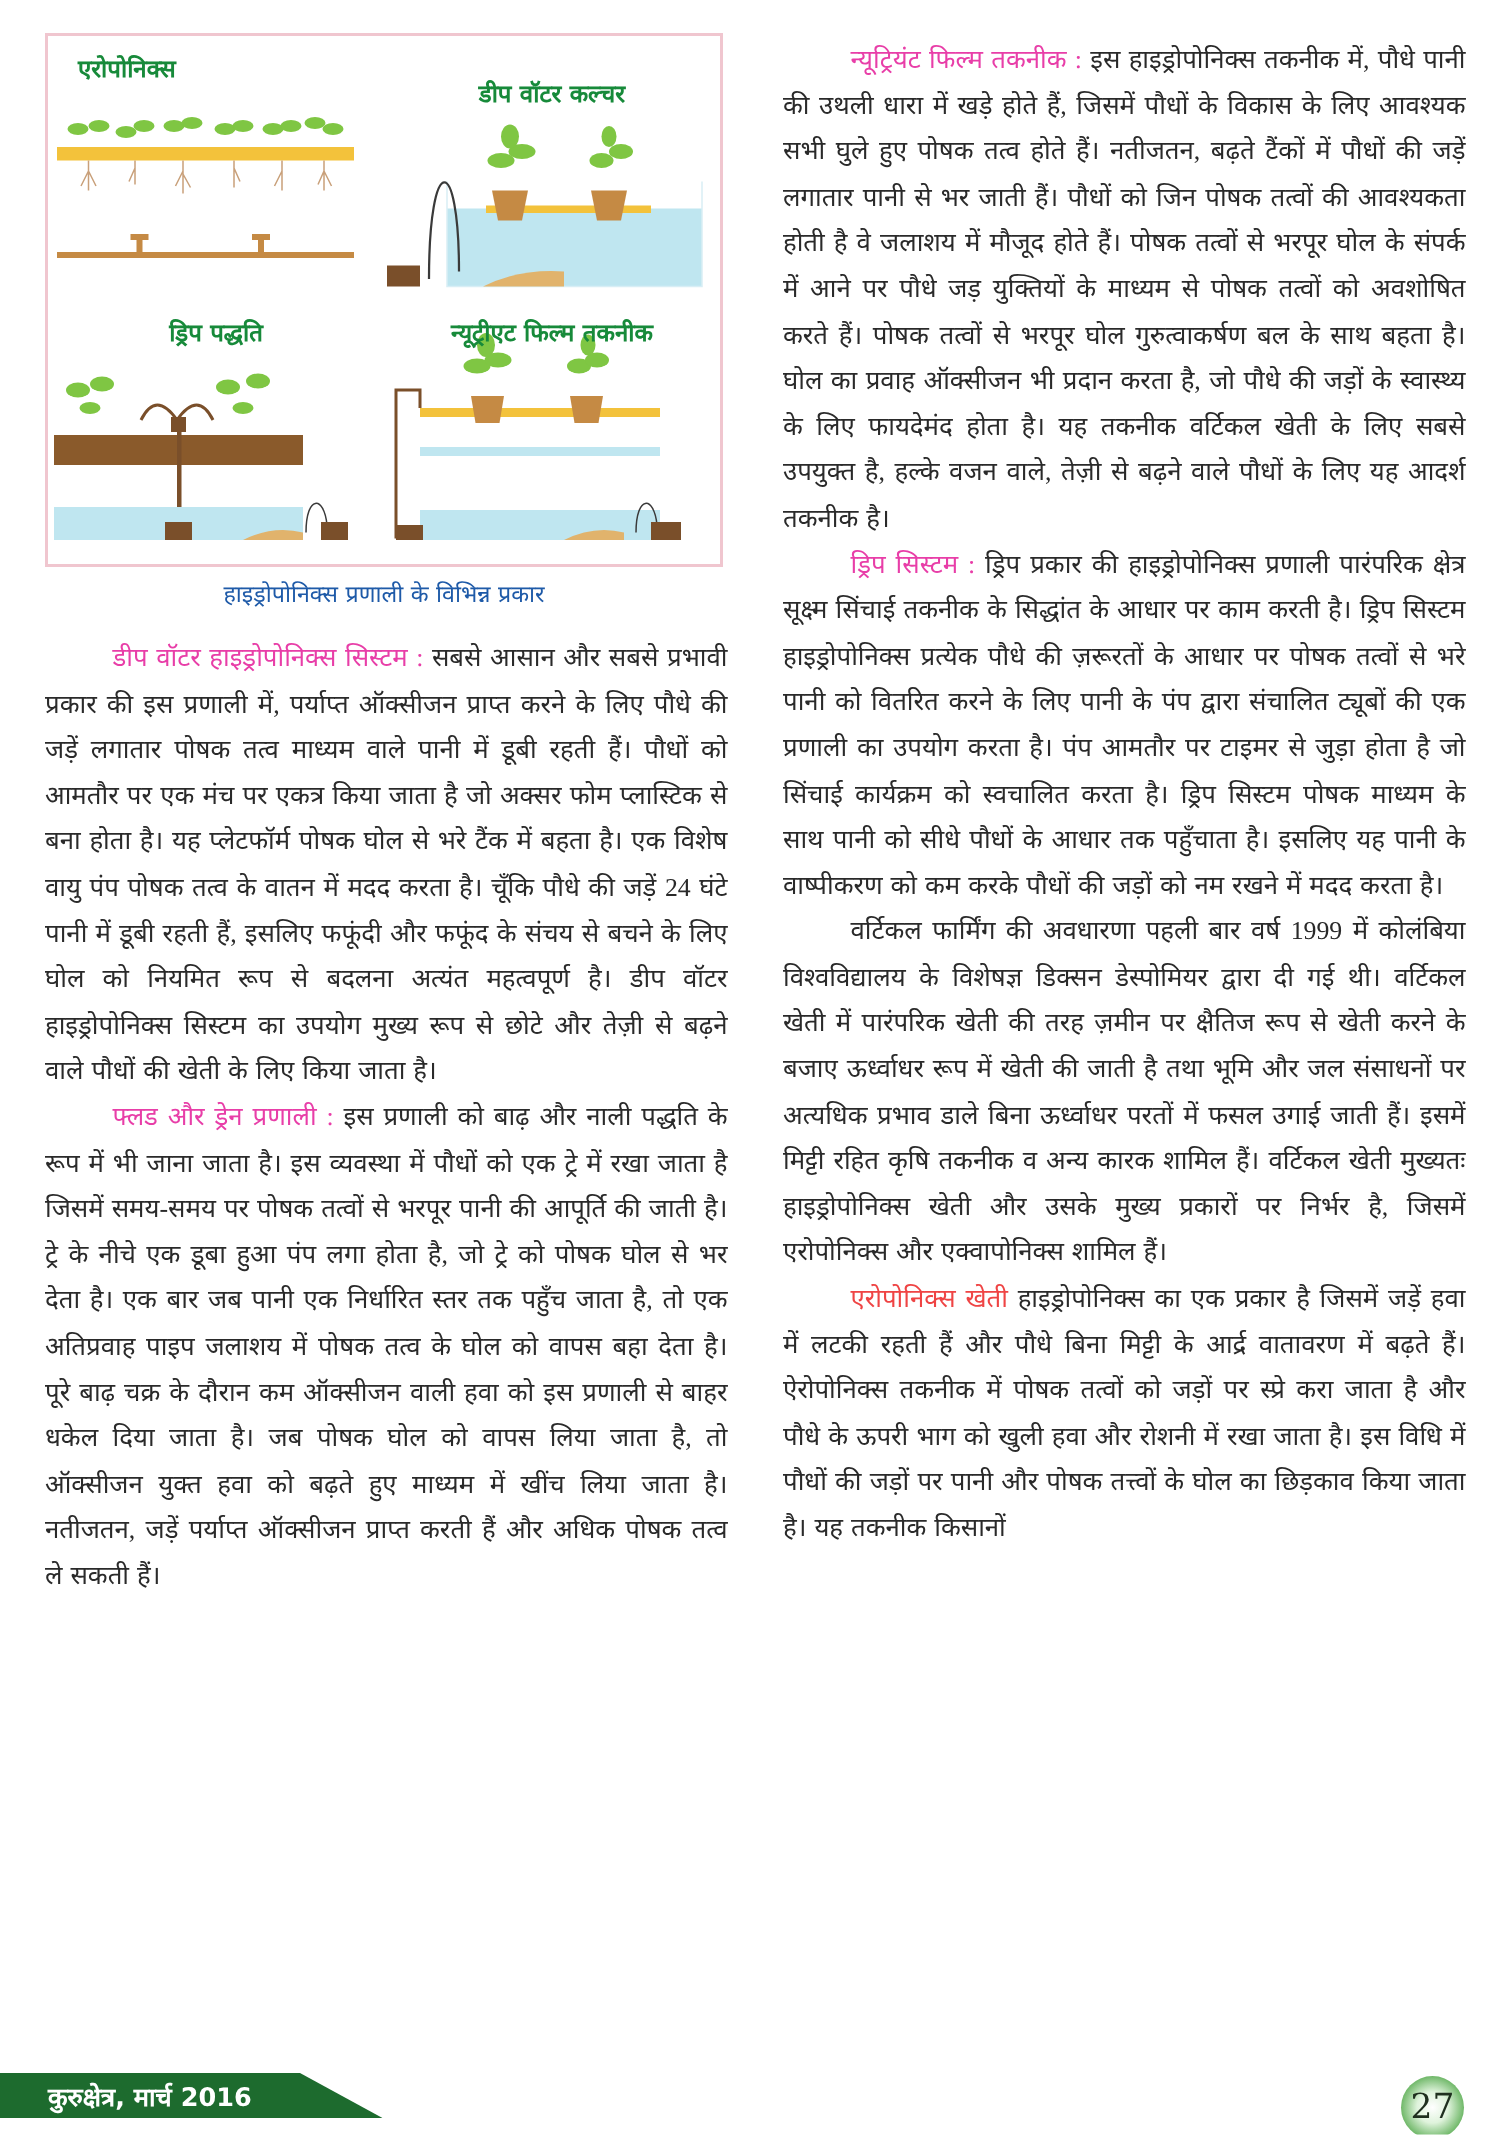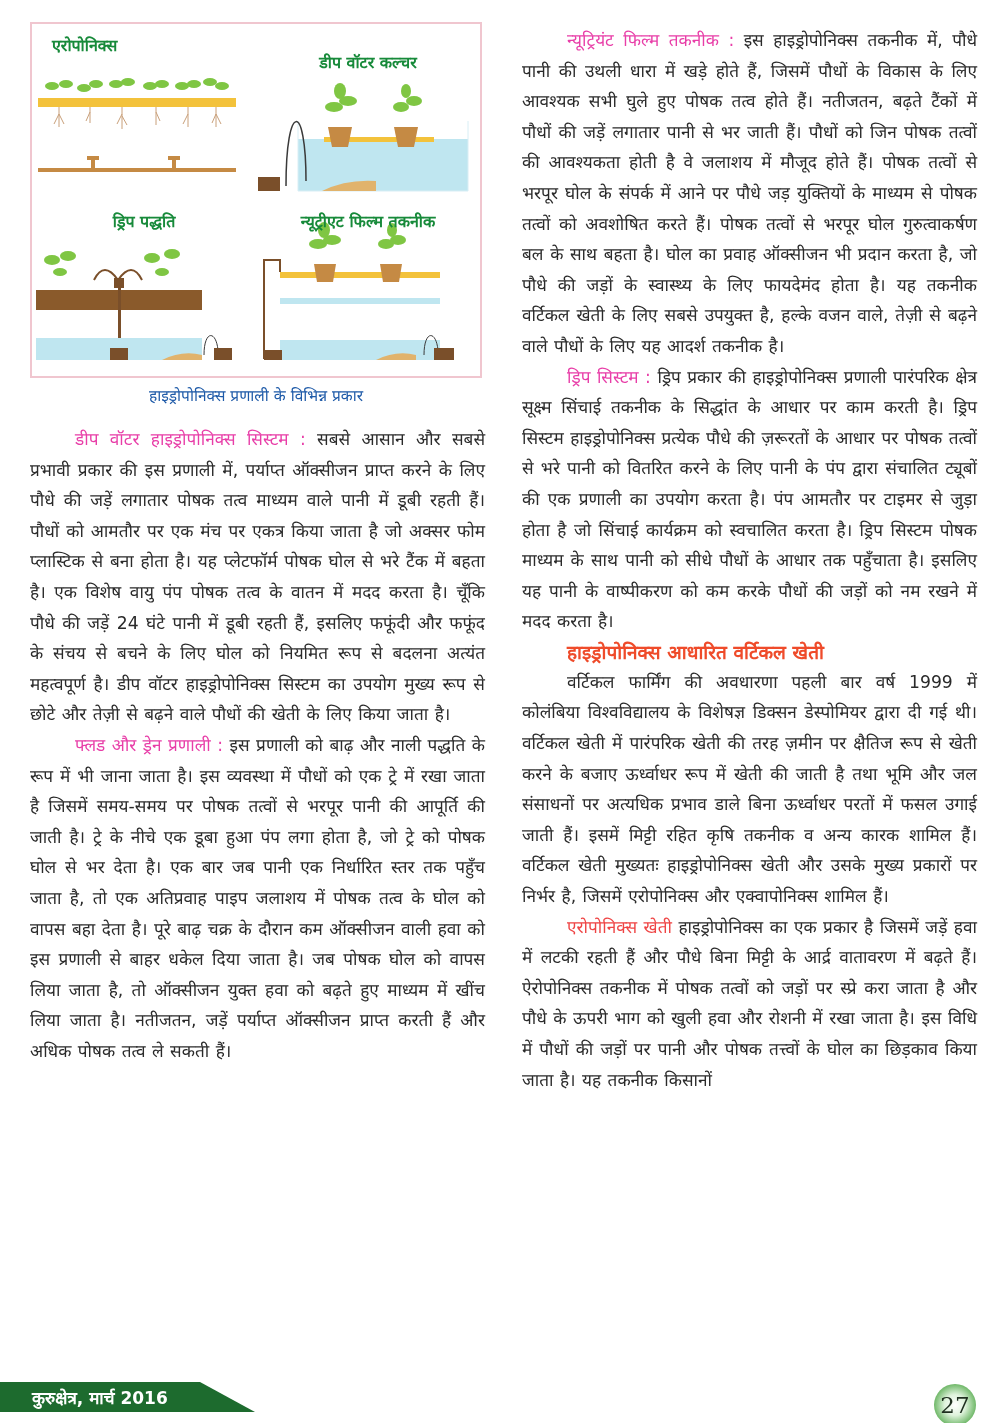--- a/index.html
+++ b/index.html
@@ -1,20 +1,20 @@
 <!DOCTYPE html>
 <html><head>
 <meta charset="utf-8">
 <style>
   html, body { margin: 0; padding: 0; }
   body {
     width: 1000px; height: 1423px; background: #ffffff; position: relative; overflow: hidden;
     font-family: "DejaVu Sans", sans-serif; color: #2a2a2a;
   }
-  .col { position: absolute; top: 0; width: 455px; }
+  .col { position: absolute; top: 0; width: 455px; font-family: Liberation Serif, serif; }
   .col-left { left: 30px; }
   .col-right { left: 522px; top: 25px; }
   p.body {
     margin: 0; font-size: 17.2px; line-height: 30.6px; text-align: justify; text-align-last: left;
     word-spacing: 1px; letter-spacing: 0;
   }
   p.indent { text-indent: 45px; }
   .h-pink { color: #e83ea8; }
   .h-orange { color: #ef4444; }
   .section-title { margin: 0; padding-left: 45px; font-size: 19px; line-height: 30px; color: #ef4b2a; font-weight: bold; }
@@ -142,21 +142,20 @@
 <div class="caption">हाइड्रोपोनिक्स प्रणाली के विभिन्न प्रकार</div>
 
 <div class="col col-left" style="top:424px;">
   <p class="body indent"><span class="h-pink">डीप वॉटर हाइड्रोपोनिक्स सिस्टम :</span><span> सबसे आसान और सबसे प्रभावी प्रकार की इस प्रणाली में, पर्याप्त ऑक्सीजन प्राप्त करने के लिए पौधे की जड़ें लगातार पोषक तत्व माध्यम वाले पानी में डूबी रहती हैं। पौधों को आमतौर पर एक मंच पर एकत्र किया जाता है जो अक्सर फोम प्लास्टिक से बना होता है। यह प्लेटफॉर्म पोषक घोल से भरे टैंक में बहता है। एक विशेष वायु पंप पोषक तत्व के वातन में मदद करता है। चूँकि पौधे की जड़ें 24 घंटे पानी में डूबी रहती हैं, इसलिए फफूंदी और फफूंद के संचय से बचने के लिए घोल को नियमित रूप से बदलना अत्यंत महत्वपूर्ण है। डीप वॉटर हाइड्रोपोनिक्स सिस्टम का उपयोग मुख्य रूप से छोटे और तेज़ी से बढ़ने वाले पौधों की खेती के लिए किया जाता है।</span></p>
   <p class="body indent"><span class="h-pink">फ्लड और ड्रेन प्रणाली :</span><span> इस प्रणाली को बाढ़ और नाली पद्धति के रूप में भी जाना जाता है। इस व्यवस्था में पौधों को एक ट्रे में रखा जाता है जिसमें समय-समय पर पोषक तत्वों से भरपूर पानी की आपूर्ति की जाती है। ट्रे के नीचे एक डूबा हुआ पंप लगा होता है, जो ट्रे को पोषक घोल से भर देता है। एक बार जब पानी एक निर्धारित स्तर तक पहुँच जाता है, तो एक अतिप्रवाह पाइप जलाशय में पोषक तत्व के घोल को वापस बहा देता है। पूरे बाढ़ चक्र के दौरान कम ऑक्सीजन वाली हवा को इस प्रणाली से बाहर धकेल दिया जाता है। जब पोषक घोल को वापस लिया जाता है, तो ऑक्सीजन युक्त हवा को बढ़ते हुए माध्यम में खींच लिया जाता है। नतीजतन, जड़ें पर्याप्त ऑक्सीजन प्राप्त करती हैं और अधिक पोषक तत्व ले सकती हैं।</span></p>
 </div>
 
 <div class="col col-right">
   <p class="body indent"><span class="h-pink">न्यूट्रियंट फिल्म तकनीक :</span><span> इस हाइड्रोपोनिक्स तकनीक में, पौधे पानी की उथली धारा में खड़े होते हैं, जिसमें पौधों के विकास के लिए आवश्यक सभी घुले हुए पोषक तत्व होते हैं। नतीजतन, बढ़ते टैंकों में पौधों की जड़ें लगातार पानी से भर जाती हैं। पौधों को जिन पोषक तत्वों की आवश्यकता होती है वे जलाशय में मौजूद होते हैं। पोषक तत्वों से भरपूर घोल के संपर्क में आने पर पौधे जड़ युक्तियों के माध्यम से पोषक तत्वों को अवशोषित करते हैं। पोषक तत्वों से भरपूर घोल गुरुत्वाकर्षण बल के साथ बहता है। घोल का प्रवाह ऑक्सीजन भी प्रदान करता है, जो पौधे की जड़ों के स्वास्थ्य के लिए फायदेमंद होता है। यह तकनीक वर्टिकल खेती के लिए सबसे उपयुक्त है, हल्के वजन वाले, तेज़ी से बढ़ने वाले पौधों के लिए यह आदर्श तकनीक है।</span></p>
   <p class="body indent"><span class="h-pink">ड्रिप सिस्टम :</span><span> ड्रिप प्रकार की हाइड्रोपोनिक्स प्रणाली पारंपरिक क्षेत्र सूक्ष्म सिंचाई तकनीक के सिद्धांत के आधार पर काम करती है। ड्रिप सिस्टम हाइड्रोपोनिक्स प्रत्येक पौधे की ज़रूरतों के आधार पर पोषक तत्वों से भरे पानी को वितरित करने के लिए पानी के पंप द्वारा संचालित ट्यूबों की एक प्रणाली का उपयोग करता है। पंप आमतौर पर टाइमर से जुड़ा होता है जो सिंचाई कार्यक्रम को स्वचालित करता है। ड्रिप सिस्टम पोषक माध्यम के साथ पानी को सीधे पौधों के आधार तक पहुँचाता है। इसलिए यह पानी के वाष्पीकरण को कम करके पौधों की जड़ों को नम रखने में मदद करता है।</span></p>
-  <h3 class="section-title">हाइड्रोपोनिक्स आधारित वर्टिकल खेती</h3>
   <p class="body indent">वर्टिकल फार्मिंग की अवधारणा पहली बार वर्ष 1999 में कोलंबिया विश्वविद्यालय के विशेषज्ञ डिक्सन डेस्पोमियर द्वारा दी गई थी। वर्टिकल खेती में पारंपरिक खेती की तरह ज़मीन पर क्षैतिज रूप से खेती करने के बजाए ऊर्ध्वाधर रूप में खेती की जाती है तथा भूमि और जल संसाधनों पर अत्यधिक प्रभाव डाले बिना ऊर्ध्वाधर परतों में फसल उगाई जाती हैं। इसमें मिट्टी रहित कृषि तकनीक व अन्य कारक शामिल हैं। वर्टिकल खेती मुख्यतः हाइड्रोपोनिक्स खेती और उसके मुख्य प्रकारों पर निर्भर है, जिसमें एरोपोनिक्स और एक्वापोनिक्स शामिल हैं।</p>
   <p class="body indent"><span class="h-orange">एरोपोनिक्स खेती</span><span> हाइड्रोपोनिक्स का एक प्रकार है जिसमें जड़ें हवा में लटकी रहती हैं और पौधे बिना मिट्टी के आर्द्र वातावरण में बढ़ते हैं। ऐरोपोनिक्स तकनीक में पोषक तत्वों को जड़ों पर स्प्रे करा जाता है और पौधे के ऊपरी भाग को खुली हवा और रोशनी में रखा जाता है। इस विधि में पौधों की जड़ों पर पानी और पोषक तत्त्वों के घोल का छिड़काव किया जाता है। यह तकनीक किसानों</span></p>
 </div>
 
 <svg class="footer-band" width="255" height="30">
   <polygon points="0,0 200,0 255,30 0,30" fill="#1d6b2e"></polygon>
 </svg>
 <div class="footer-text">कुरुक्षेत्र, मार्च 2016</div>
 <div class="page-num">27</div>
 

